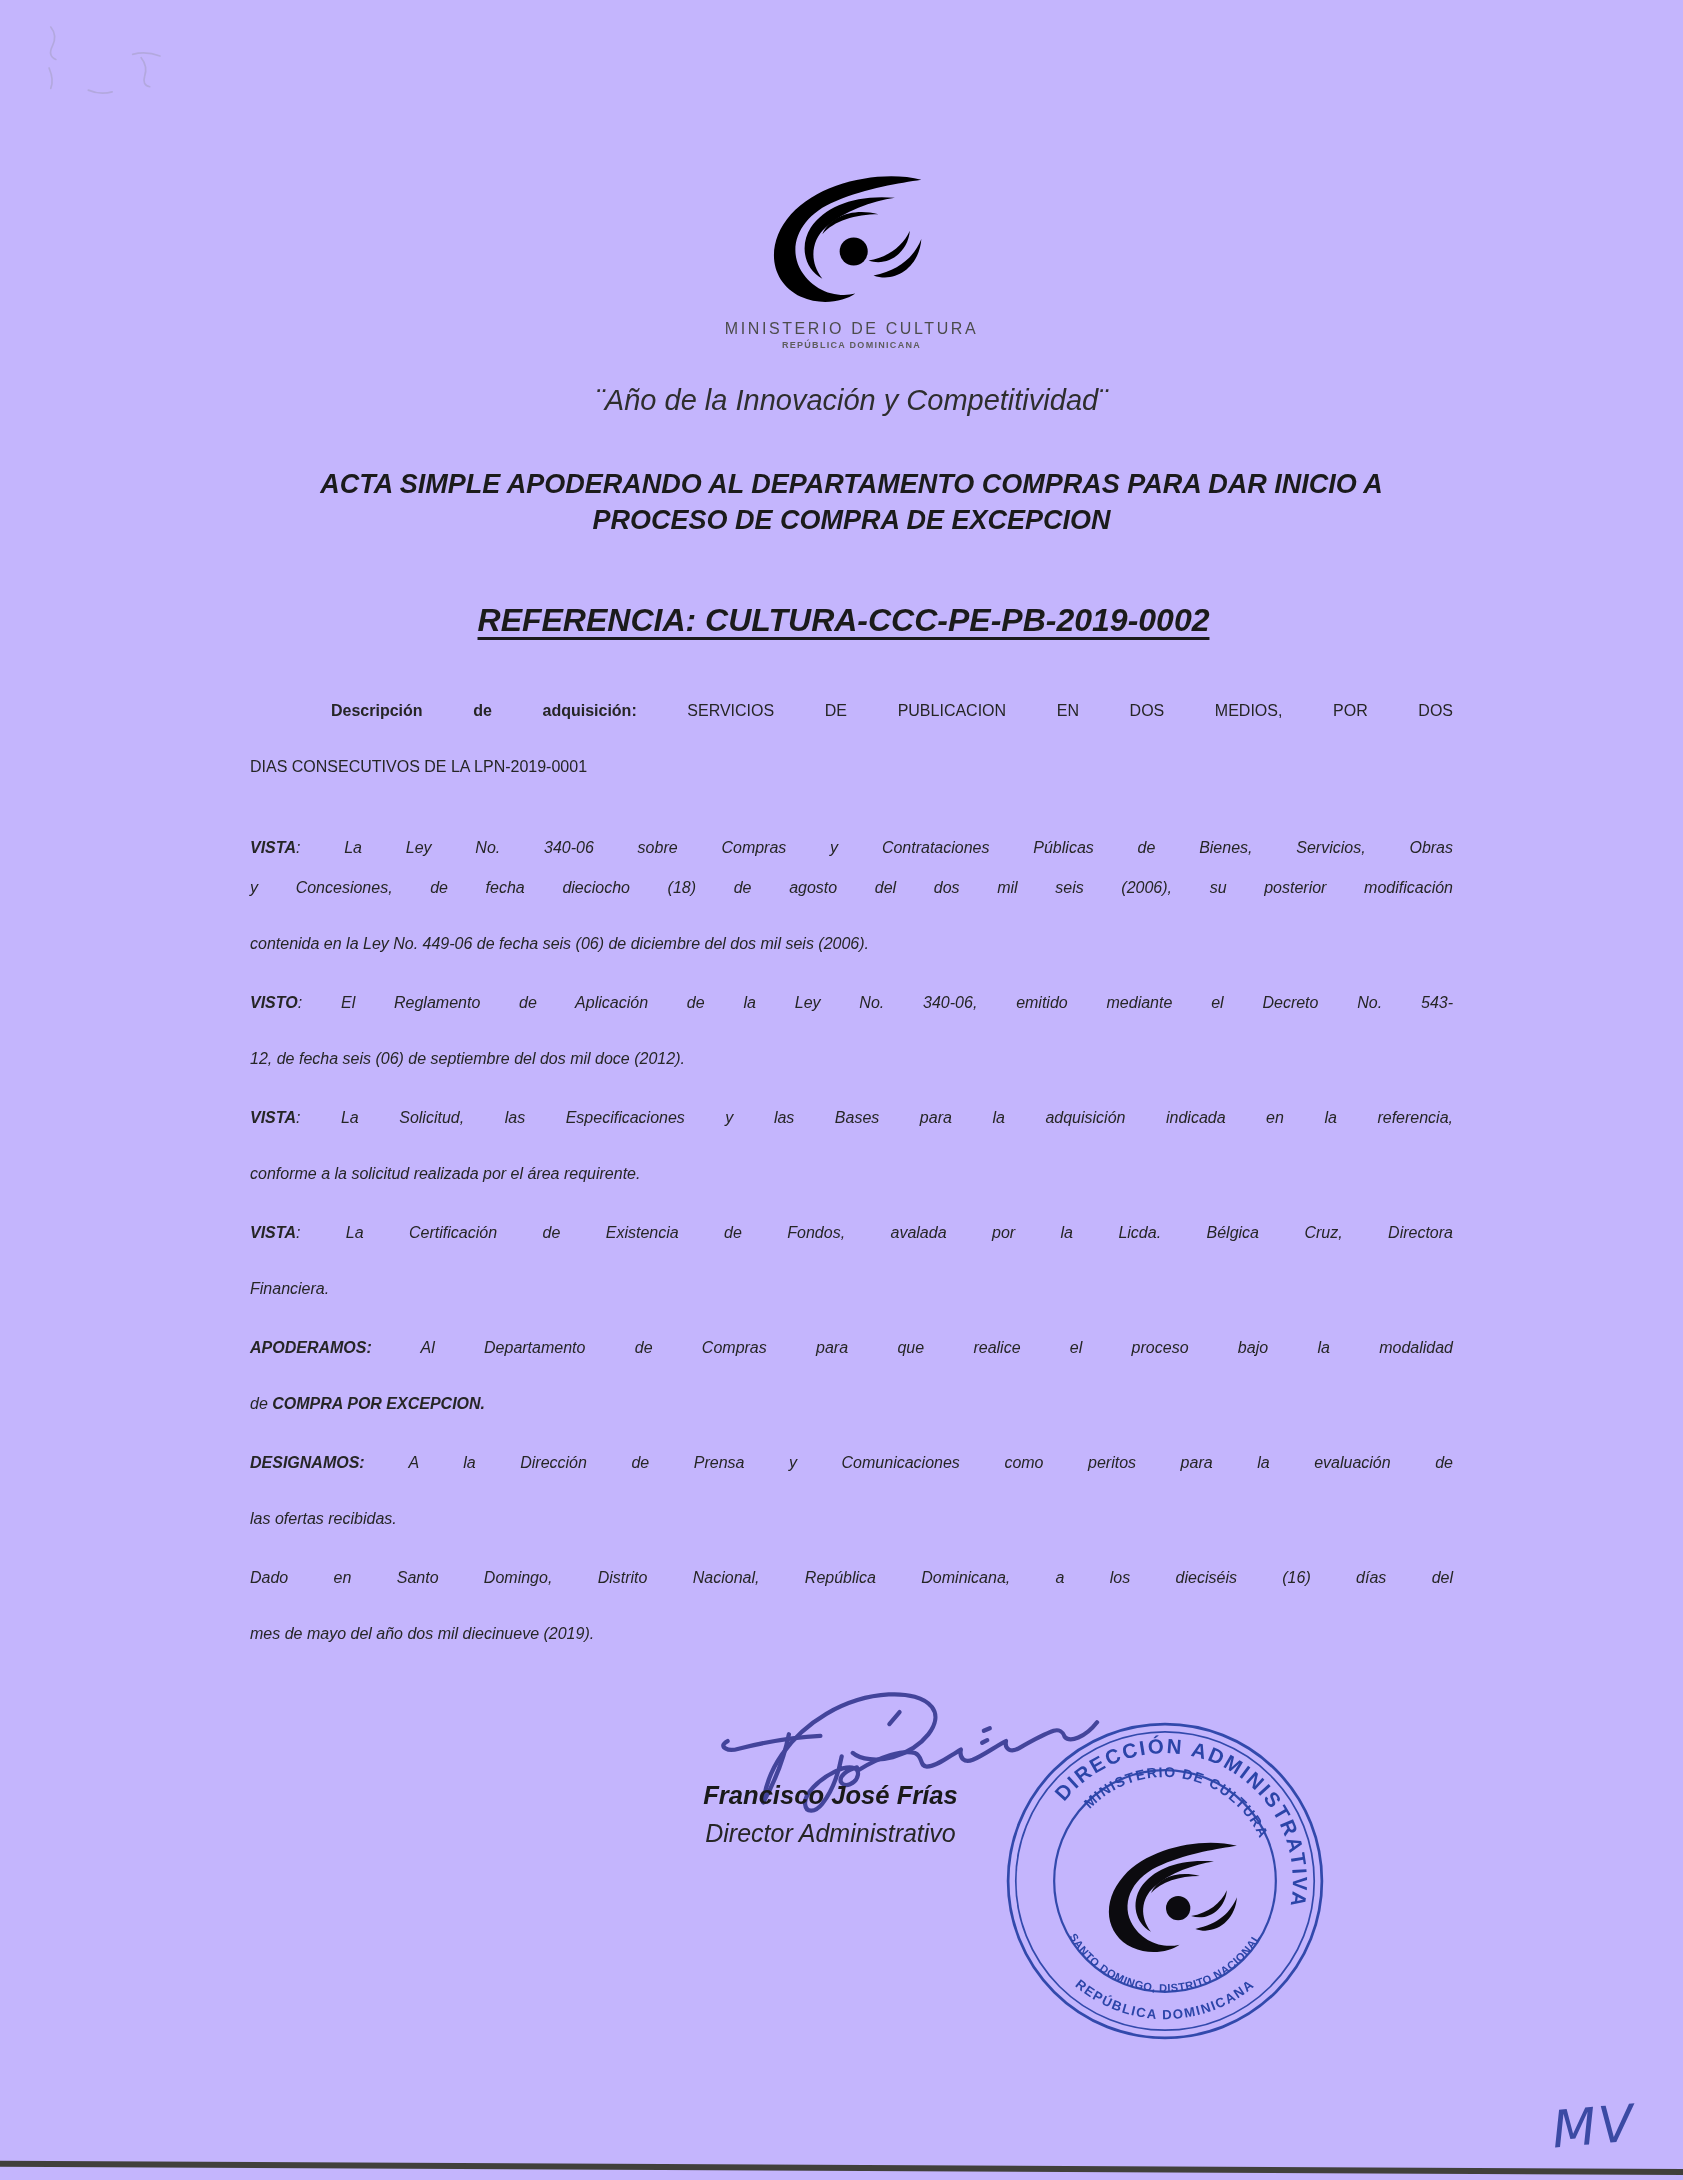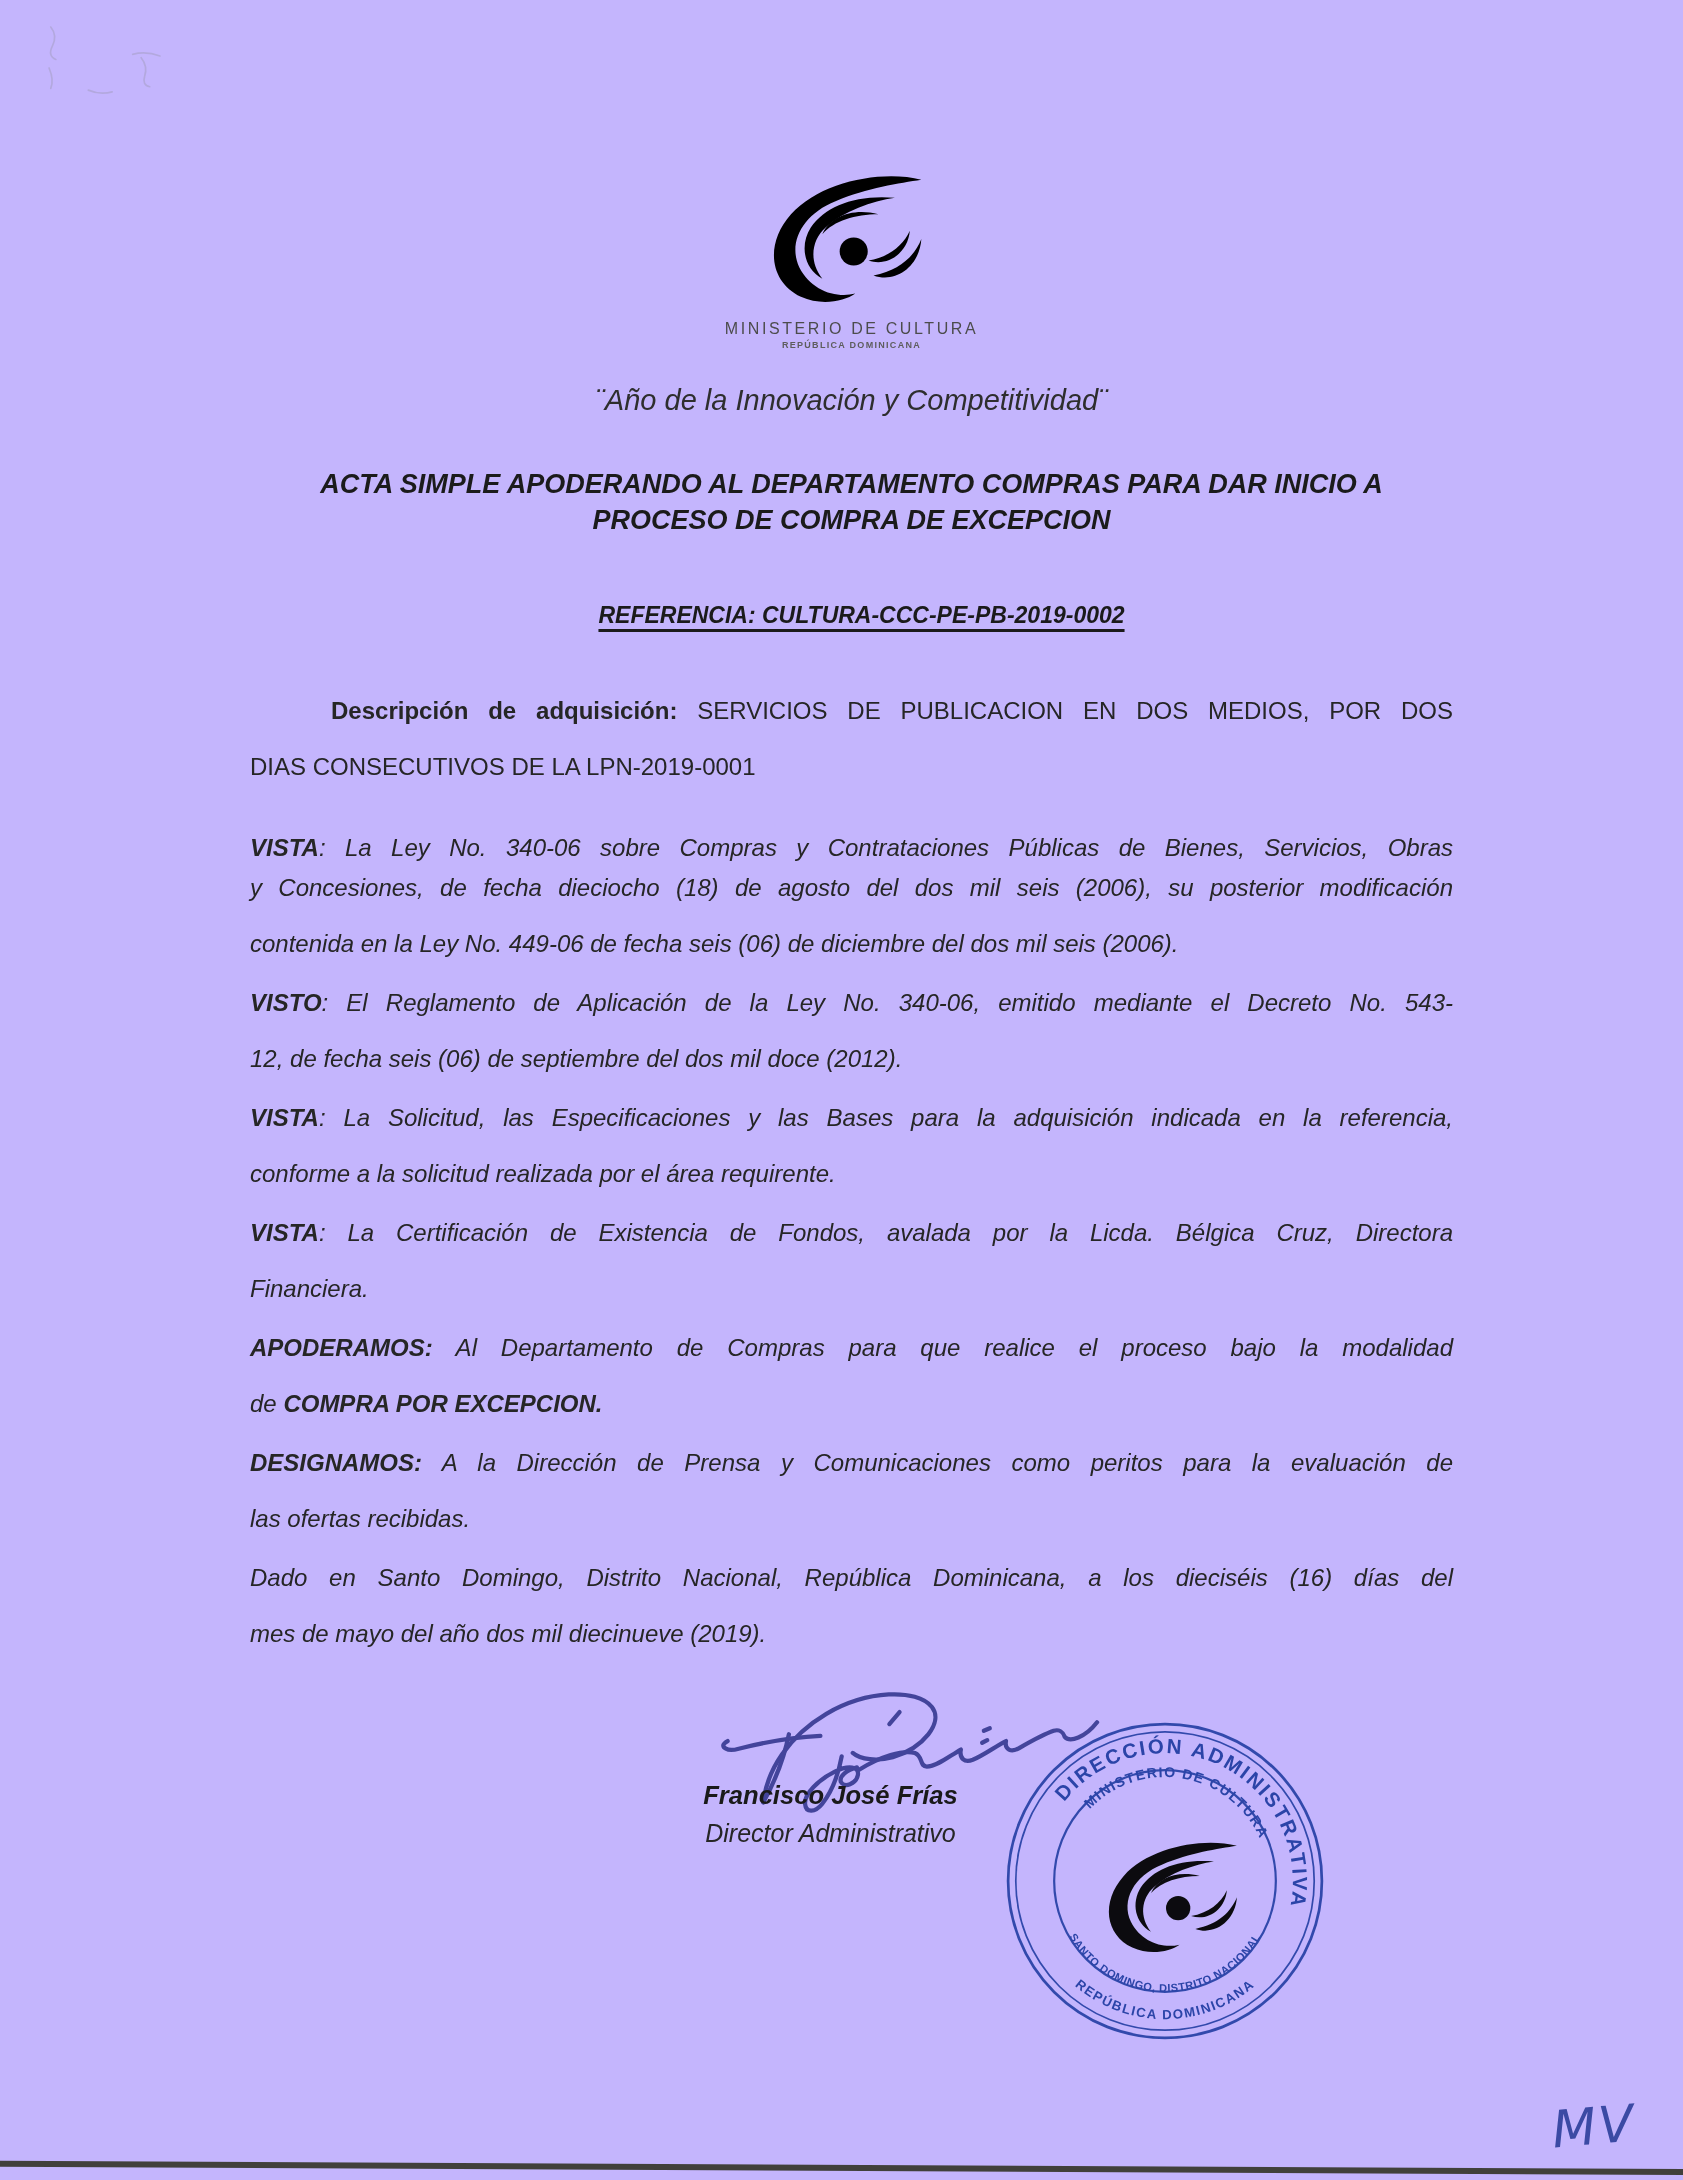--- a/index.html
+++ b/index.html
@@ -7,25 +7,25 @@
     position:relative;width:1683px;height:2181px;margin:0 auto;
     background:#c4b5fd;overflow:hidden;color:#232323;
     font-family:"Liberation Sans",sans-serif;
   }
   .abs{position:absolute;}
   
   .brand-name{left:250px;width:1203px;text-align:center;font-size:16px;letter-spacing:2.6px;color:#4c4c4c;font-weight:400;}
   .brand-sub{left:250px;width:1203px;text-align:center;font-size:9px;letter-spacing:1.3px;color:#5d5d5d;font-weight:700;}
   .motto{left:250px;width:1203px;text-align:center;font-size:29px;font-style:italic;color:#2e2e2e;}
   .title-block{left:250px;width:1203px;text-align:center;font-size:27px;line-height:36px;font-weight:700;font-style:italic;color:#1b1b1b;}
-  .reference{left:260px;width:1203px;text-align:center;font-size:23px;font-weight:700;font-style:italic;color:#1b1b1b;
+  .reference{left:242px;width:1203px;text-align:center;font-size:32px;font-weight:700;font-style:italic;color:#1b1b1b;
     text-underline-offset:6px;}
   .reference span{text-decoration:underline;text-decoration-thickness:2.6px;}
   
-  .para{left:250px;width:1203px;font-size:24px;line-height:40px;font-style:italic;color:#262626;}
+  .para{left:250px;width:1203px;font-size:16px;line-height:40px;font-style:italic;color:#262626;}
   .para .line{text-align:justify;text-align-last:justify;}
   .para .line.last{text-align-last:left;margin-top:16px;}
   .para .lead{font-weight:700;}
   .para.upright{font-style:normal;}
   .indent1{padding-left:81px;}
   
   .sig-name{left:575px;width:511px;text-align:center;font-size:25.6px;font-weight:700;font-style:italic;color:#1a1a1a;}
   .sig-role{left:575px;width:511px;text-align:center;font-size:25px;font-style:italic;color:#262626;}
   
   .stamp-t1{font-family:"Liberation Sans",sans-serif;font-size:24px;font-weight:700;letter-spacing:2.5px;fill:#2a55a4;}

